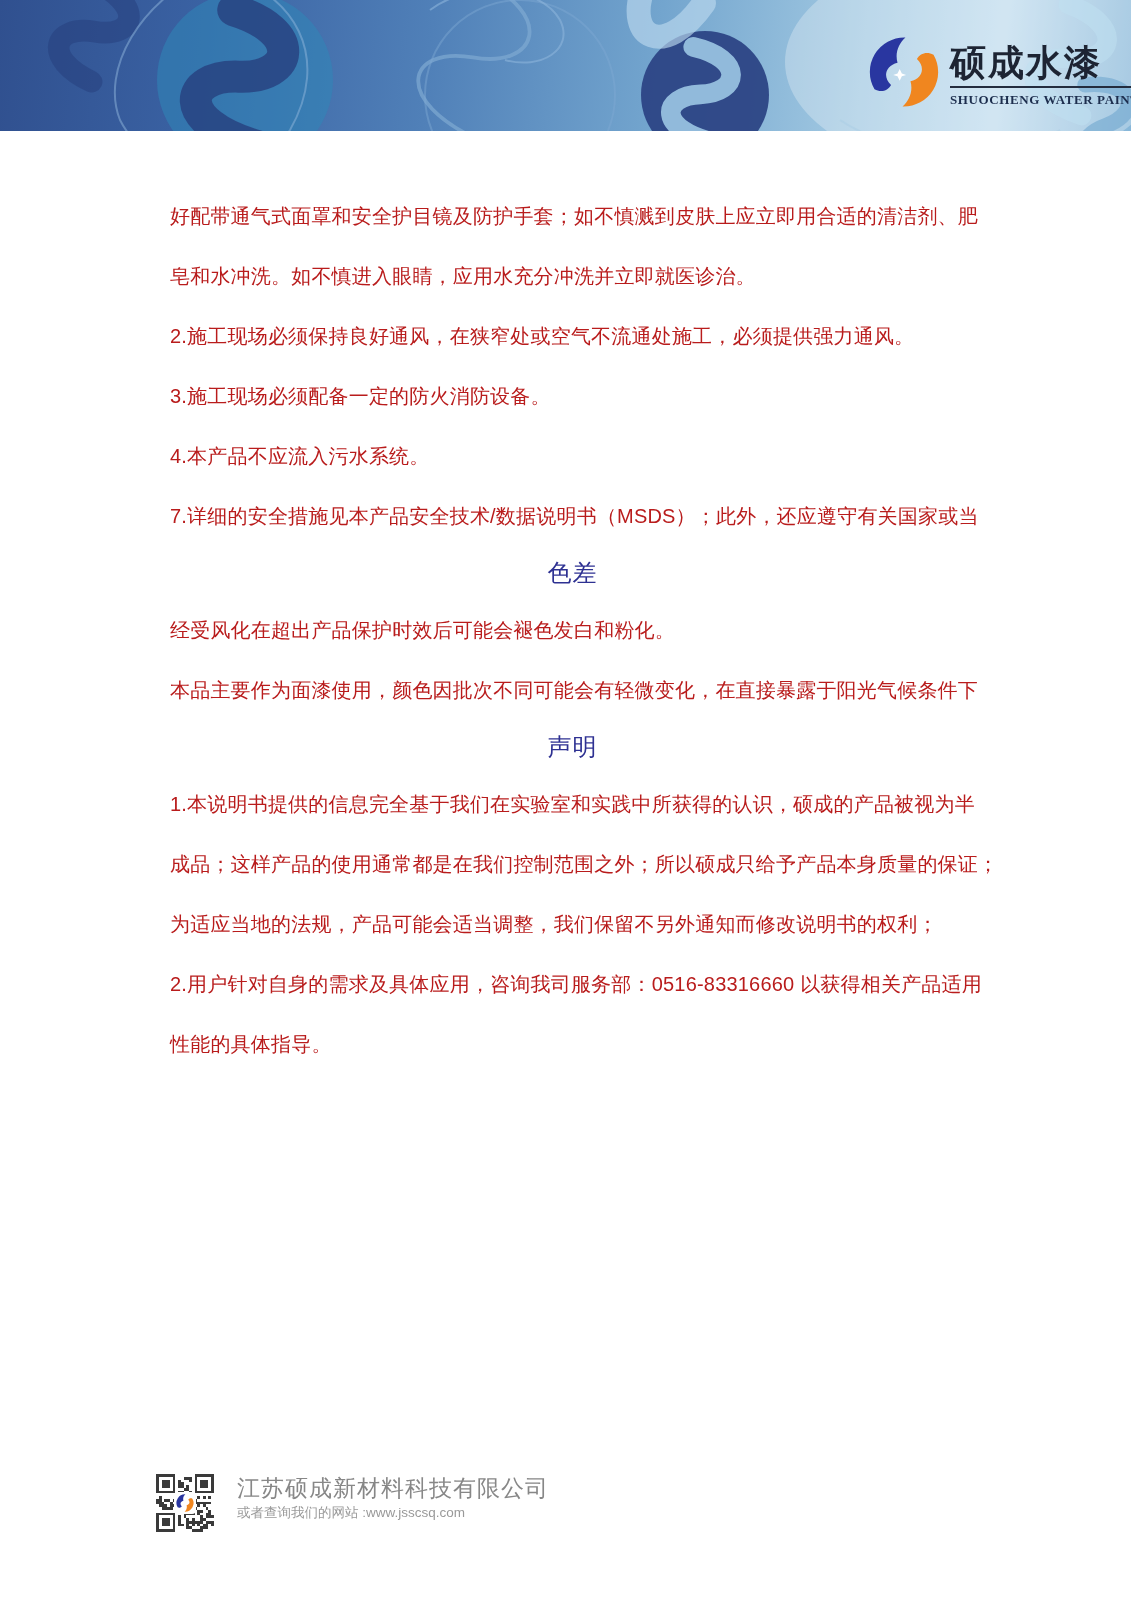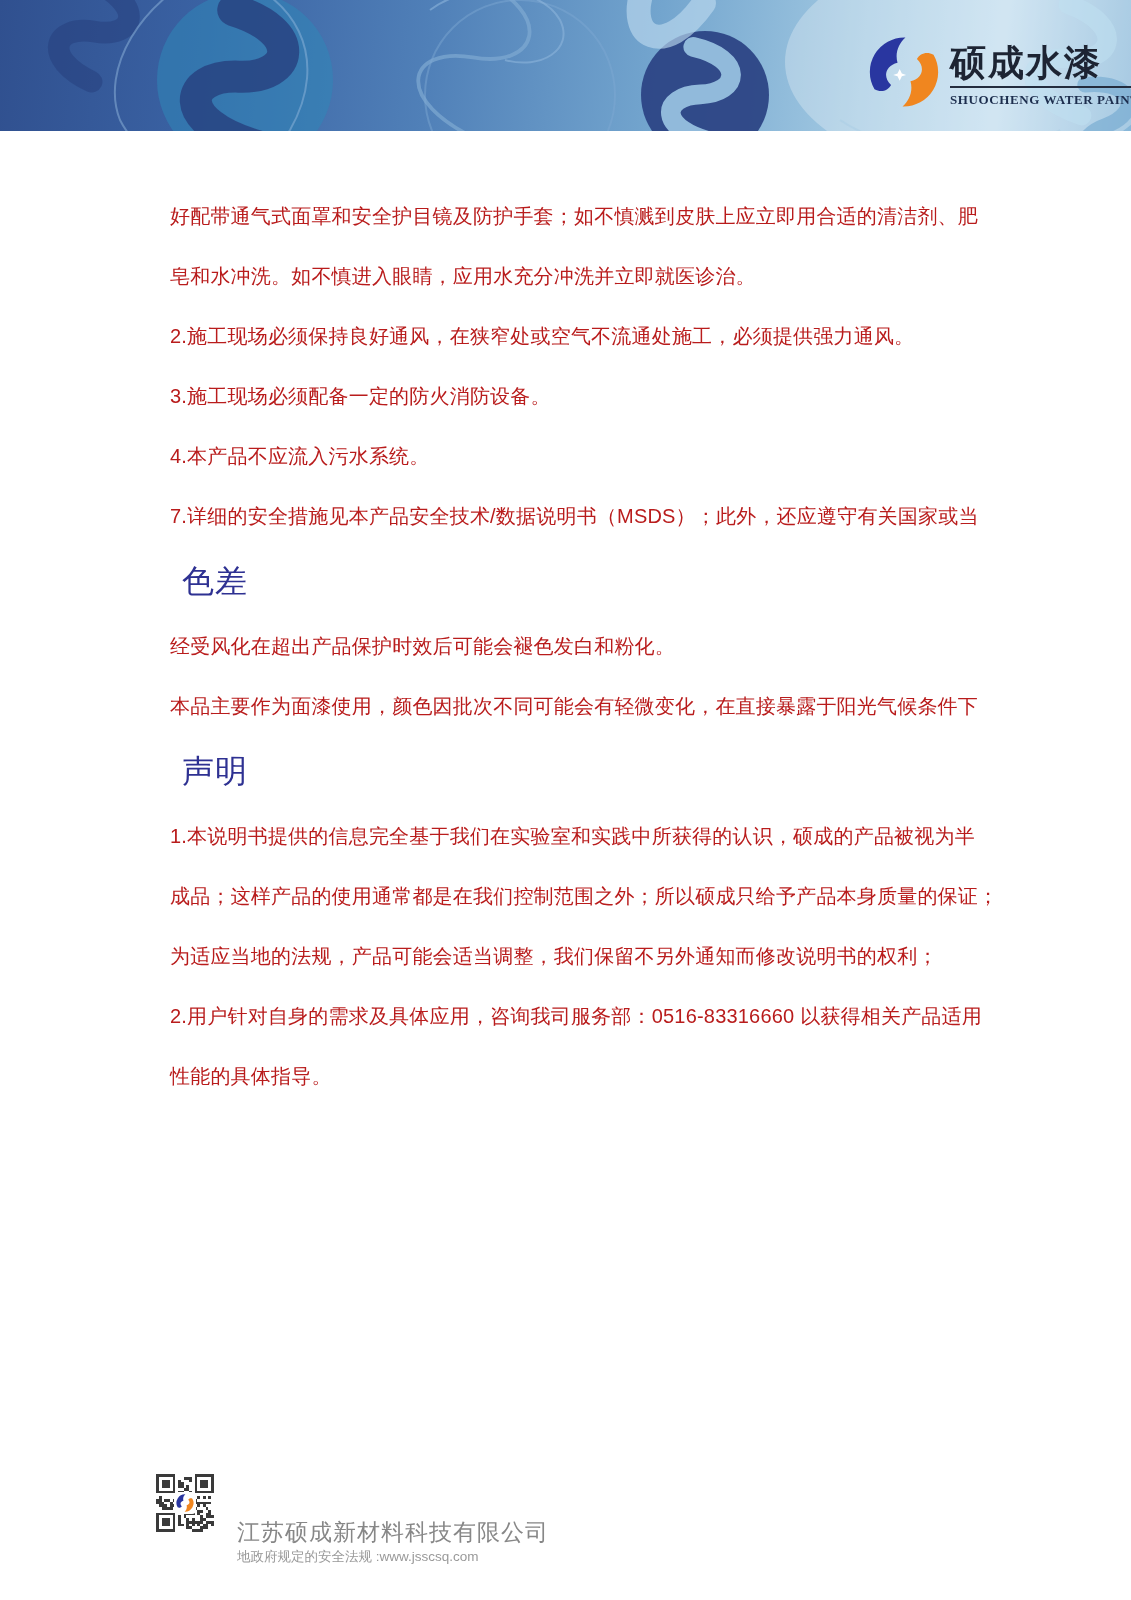--- a/index.html
+++ b/index.html
@@ -43,42 +43,42 @@
   .content{
     padding:55px 0 0 170px;
     width:805px;
   }
   .line{
     margin:0;font-size:20px;height:60px;line-height:60px;
     color:#b91c1c;font-weight:300;letter-spacing:0.2px;
     white-space:nowrap;
   }
   .section-title{
-    margin:12px;font-size:32px;height:46px;line-height:46px;
-    color:#2e3192;font-weight:400;letter-spacing:1px;
+    margin:4px;font-size:24px;height:46px;line-height:46px;
+    color:#2e3192;font-weight:400;letter-spacing:1px;text-align:center;
   }
   
   .footer{
     position:absolute;left:156px;top:1474px;
     display:flex;align-items:flex-start;
   }
   .qr-wrap{
     position:relative;width:58px;height:58px;flex:0 0 auto;
     background:#ffffff;
   }
   .qr-wrap svg{display:block;}
   .qr-logo{
     position:absolute;left:18px;top:18px;width:22px;height:22px;
     background:#ffffff;border-radius:4px;
     display:flex;align-items:center;justify-content:center;
   }
   .footer-text{margin-left:23px;}
   .company{
     font-size:23px;line-height:28px;color:#878787;
-    letter-spacing:1px;font-weight:400;white-space:nowrap;margin-top:44px;
+    letter-spacing:1px;font-weight:400;white-space:nowrap;
   }
   .note{
     font-size:13.5px;line-height:21px;color:#999999;
     font-weight:300;white-space:nowrap;
   }
   .note-first{margin-top:7px;}
 </style>
 </head>
 <body>
 
@@ -257,15 +257,15 @@
     <div class="qr-logo">
       <svg width="18" height="18" viewBox="0 0 100 100">
         <circle cx="50" cy="50" r="48" fill="#ffffff"></circle>
         <path d="M52 2 A48 48 0 0 0 9 74 C18 79 28 76 32 68 C20 57 24 41 41 37 C37 23 43 10 52 2 Z" fill="#2936a0"></path>
         <path d="M48 98 A48 48 0 0 0 91 26 C82 21 72 24 68 32 C80 43 76 59 59 63 C63 77 57 90 48 98 Z" fill="#f0861f"></path>
       </svg>
     </div>
   </div>
   <div class="footer-text">
     <div class="company">江苏硕成新材料科技有限公司</div>
-    <div class="note">地政府规定的安全法规 :www.jsscsq.com</div>
+    <div class="note">或者查询我们的网站 :www.jsscsq.com</div>
   </div>
 </div>
 
 </body></html>

